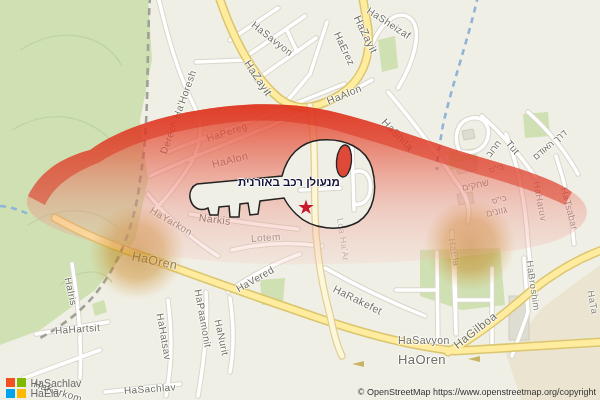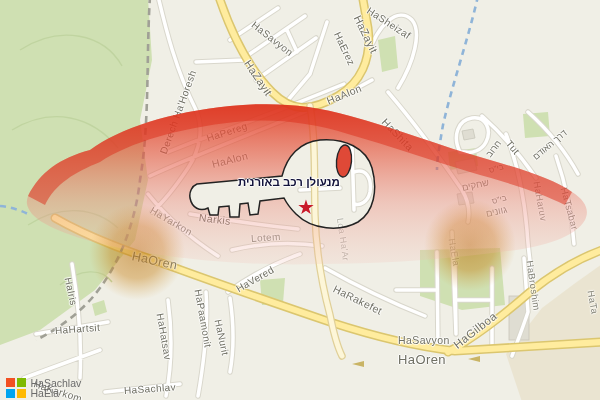--- a/index.html
+++ b/index.html
@@ -133,20 +133,21 @@
          M197,184 L282,176 C287,156 300,142 320,140 C345,138 366,148 372,168 C378,190 374,212 358,222 C340,232 312,230 296,214 C290,208 286,202 284,198 L260,201 L258,214 L250,215 L248,203 L240,204 L239,217 L230,217 L229,206 L219,207 L218,215 L210,215 L208,208 C200,212 192,208 190,198 C189,192 192,186 197,184 Z"></path>
     <path fill="rgba(220,45,25,0.5)" d="M28,196 C40,172 60,158 90,150 C120,128 170,112 230,106 C270,102 310,104 350,116 C395,128 440,146 490,160 C525,170 555,180 572,192 L565,205 C540,192 505,182 470,172 C430,160 390,146 348,134 C310,122 272,118 235,122 C180,128 130,142 100,162 C75,172 55,184 45,205 Z"></path>
     <path fill="none" stroke="#222222" stroke-width="1.5" d="M197,184 L282,176 C287,156 300,142 320,140 C345,138 366,148 372,168 C378,190 374,212 358,222 C340,232 312,230 296,214 C290,208 286,202 284,198 L260,201 L258,214 L250,215 L248,203 L240,204 L239,217 L230,217 L229,206 L219,207 L218,215 L210,215 L208,208 C200,212 192,208 190,198 C189,192 192,186 197,184 Z"></path>
     <ellipse cx="344" cy="161" rx="7.5" ry="16" transform="rotate(5 344 161)" fill="#df4937" stroke="#26262a" stroke-width="1.4"></ellipse>
   </svg>
 
   <div id="star-marker">★</div>
   <div id="business-label">מנעולן רכב באורנית</div>
 
   <div id="attribution">
+    <div>© OpenStreetMap https://www.openstreetmap.org/copyright</div>
   </div>
 
   <div id="bing-logo">
     <div id="logo-squares">
       <div style="background: rgb(242, 80, 34);"></div>
       <div style="background: rgb(127, 186, 0);"></div>
       <div style="background: rgb(0, 164, 239);"></div>
       <div style="background: rgb(255, 185, 0);"></div>
     </div>
     <div id="logo-text">

